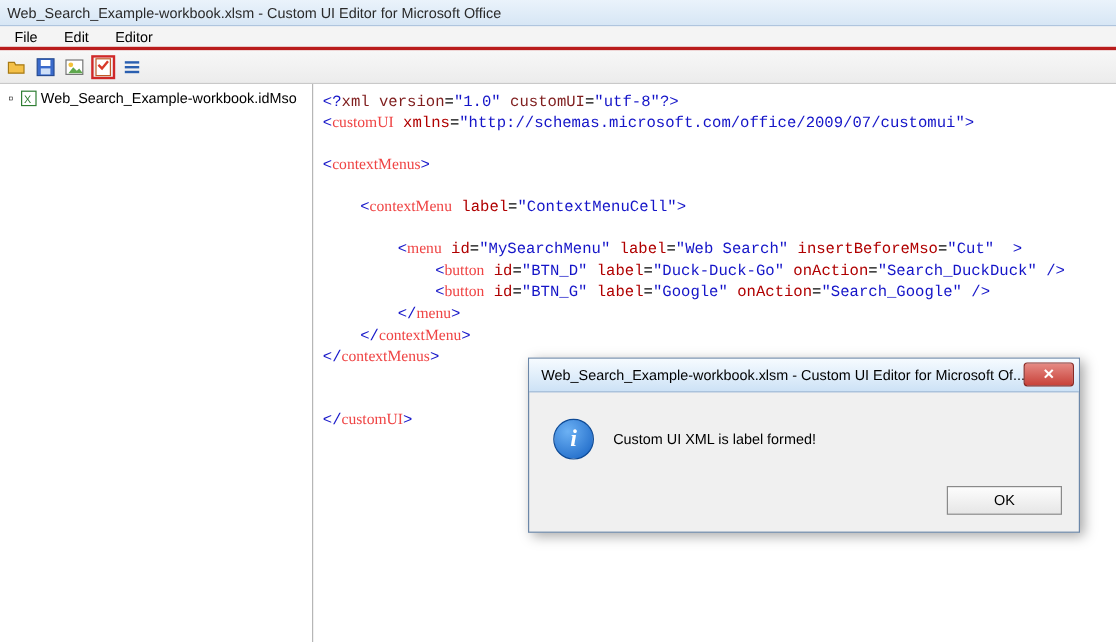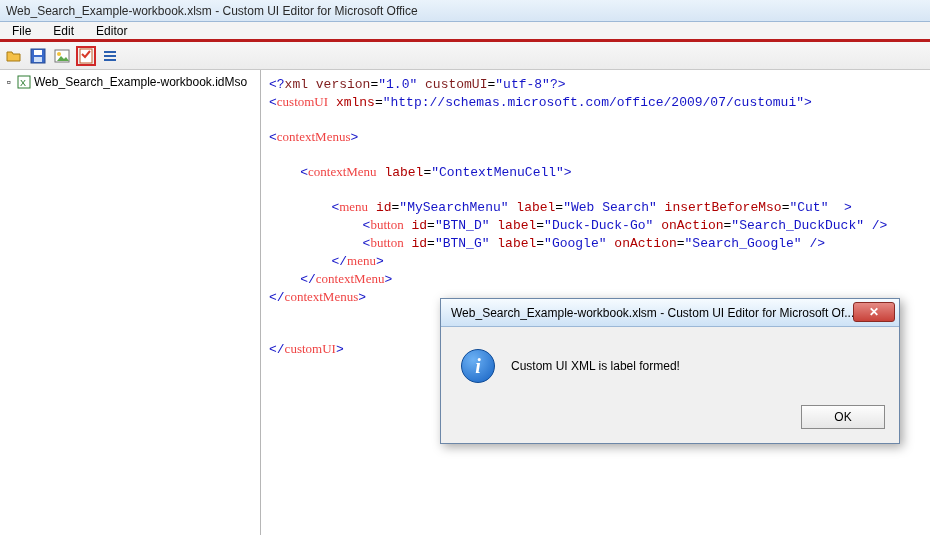--- a/index.html
+++ b/index.html
@@ -120,21 +120,21 @@
     font-style: italic;
     font-weight:bold;
     font-size:20px;
     border:1px solid #0d4a96;
   }
   .dlg-buttons {
     display:flex; justify-content:flex-end;
     padding:8px 14px 14px;
   }
   .ok-btn {
-    width:84px; height:24px;
+    width:96px; height:24px;
     background: linear-gradient(#fdfdfd,#e6e6e6);
     border:1px solid #8a8a8a;
     font-size:12px;
     cursor:default;
   }
   svg { display:block; }
 </style>
 </head>
 <body>
 

